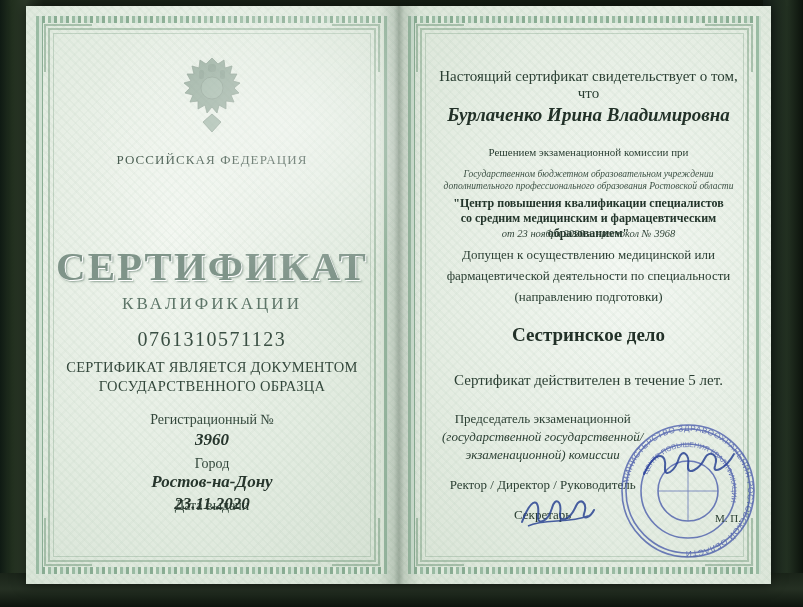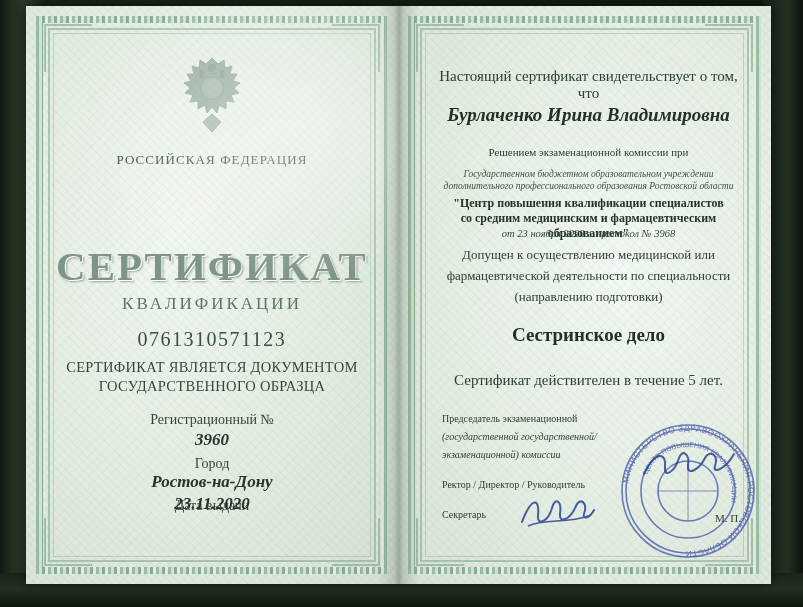--- a/index.html
+++ b/index.html
@@ -252,22 +252,22 @@
     top: 318px;
     font-size: 19px;
     font-weight: bold;
     color: #223128;
   }
   .r-valid { top: 366px; font-size: 15px; }
   .sig-block {
     position: absolute;
     left: 44px;
     top: 404px;
-    text-align: left;
-    font-size: 10px;
+    text-align: center;
+    font-size: 13px;
     line-height: 18px;
     color: #2b3f33;
     font-family: "Liberation Serif", serif;
   }
   .sig-block .it { font-style: italic; }
   .sig-row { margin-top: 12px; }
   .mp {
     position: absolute;
     right: 30px;
     top: 506px;

